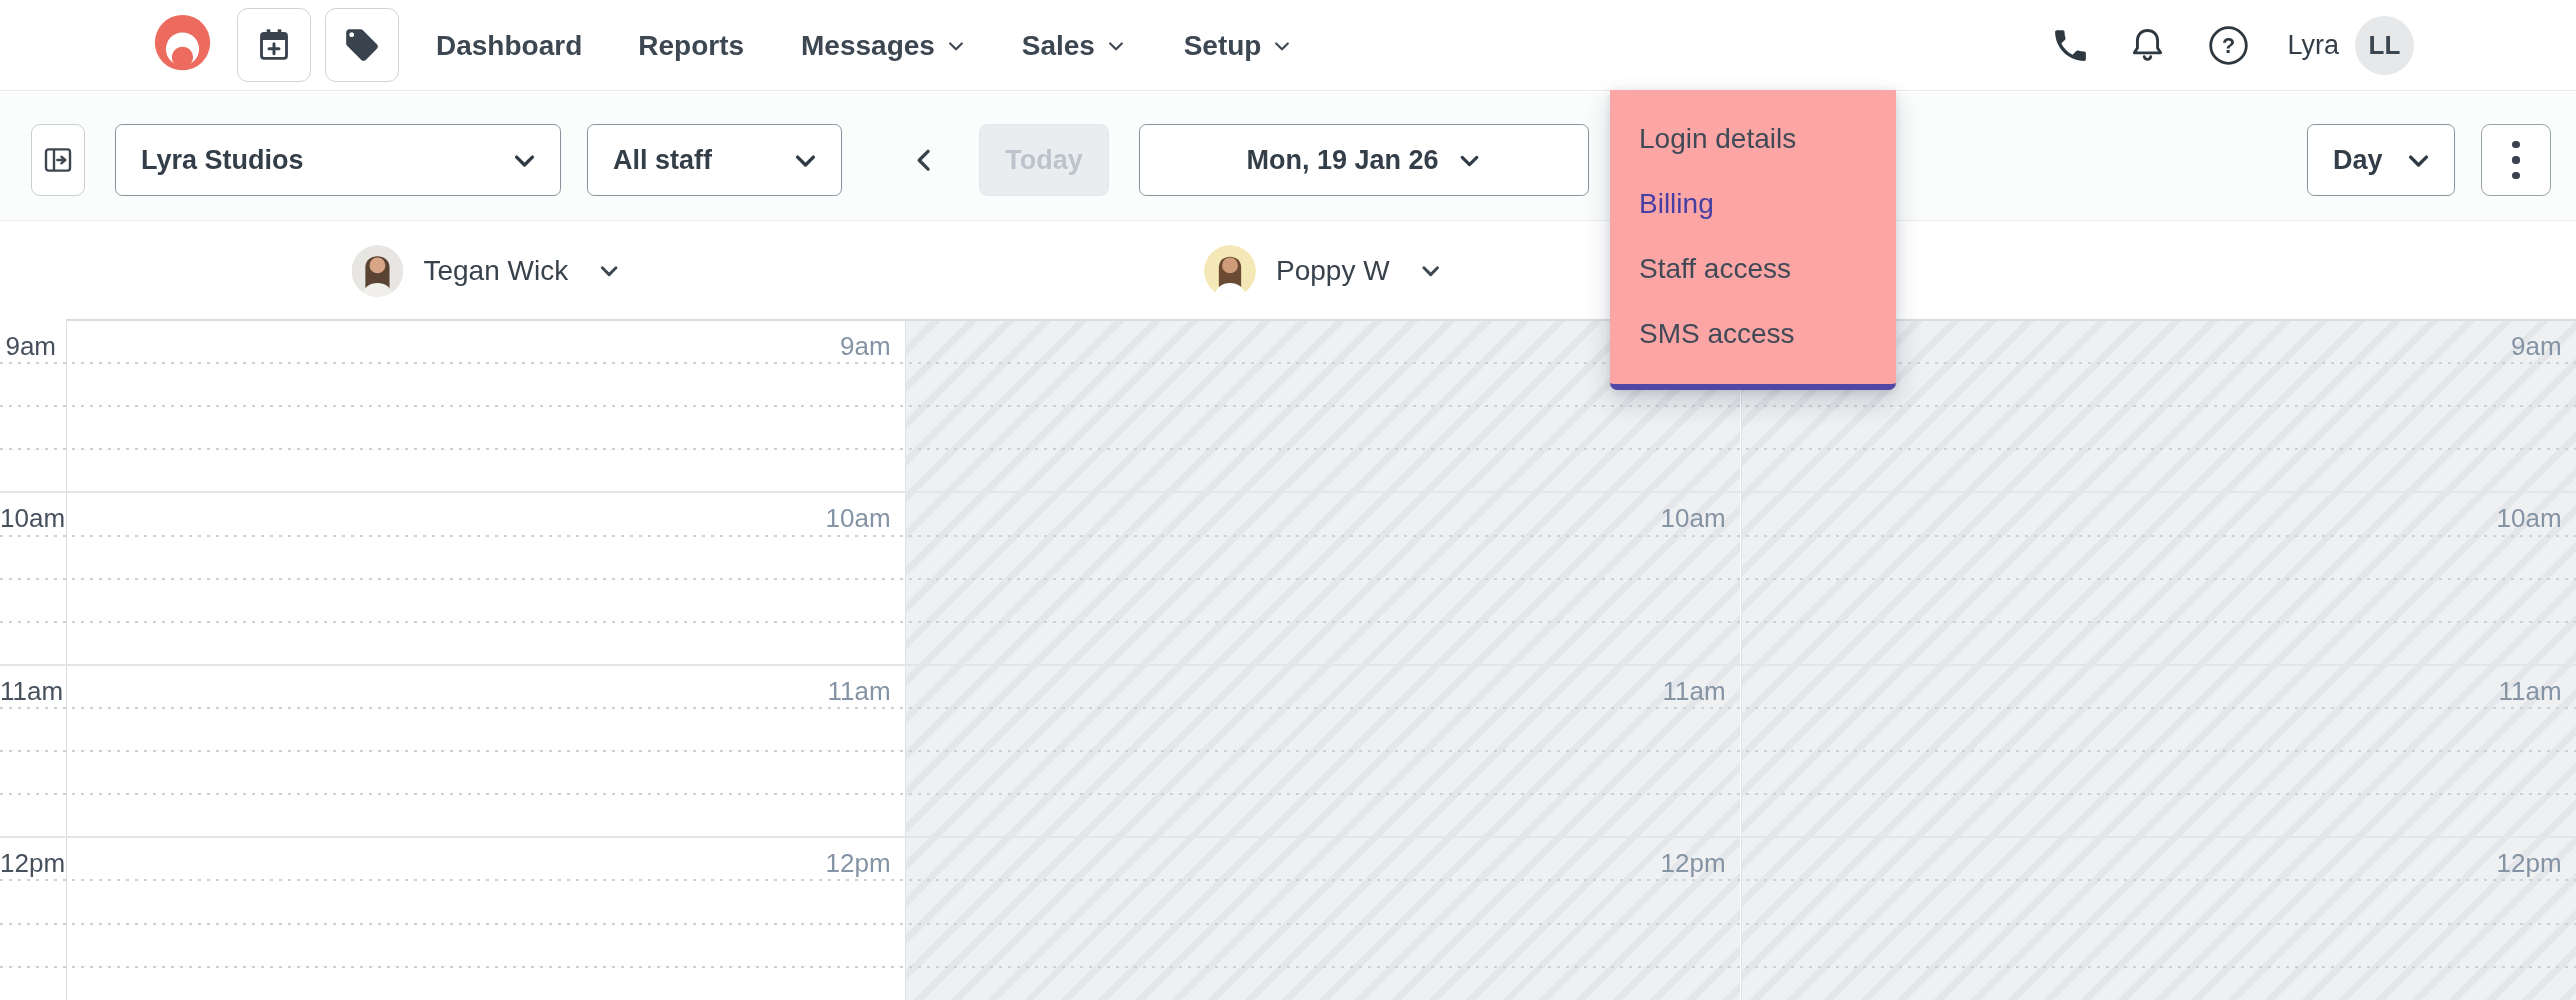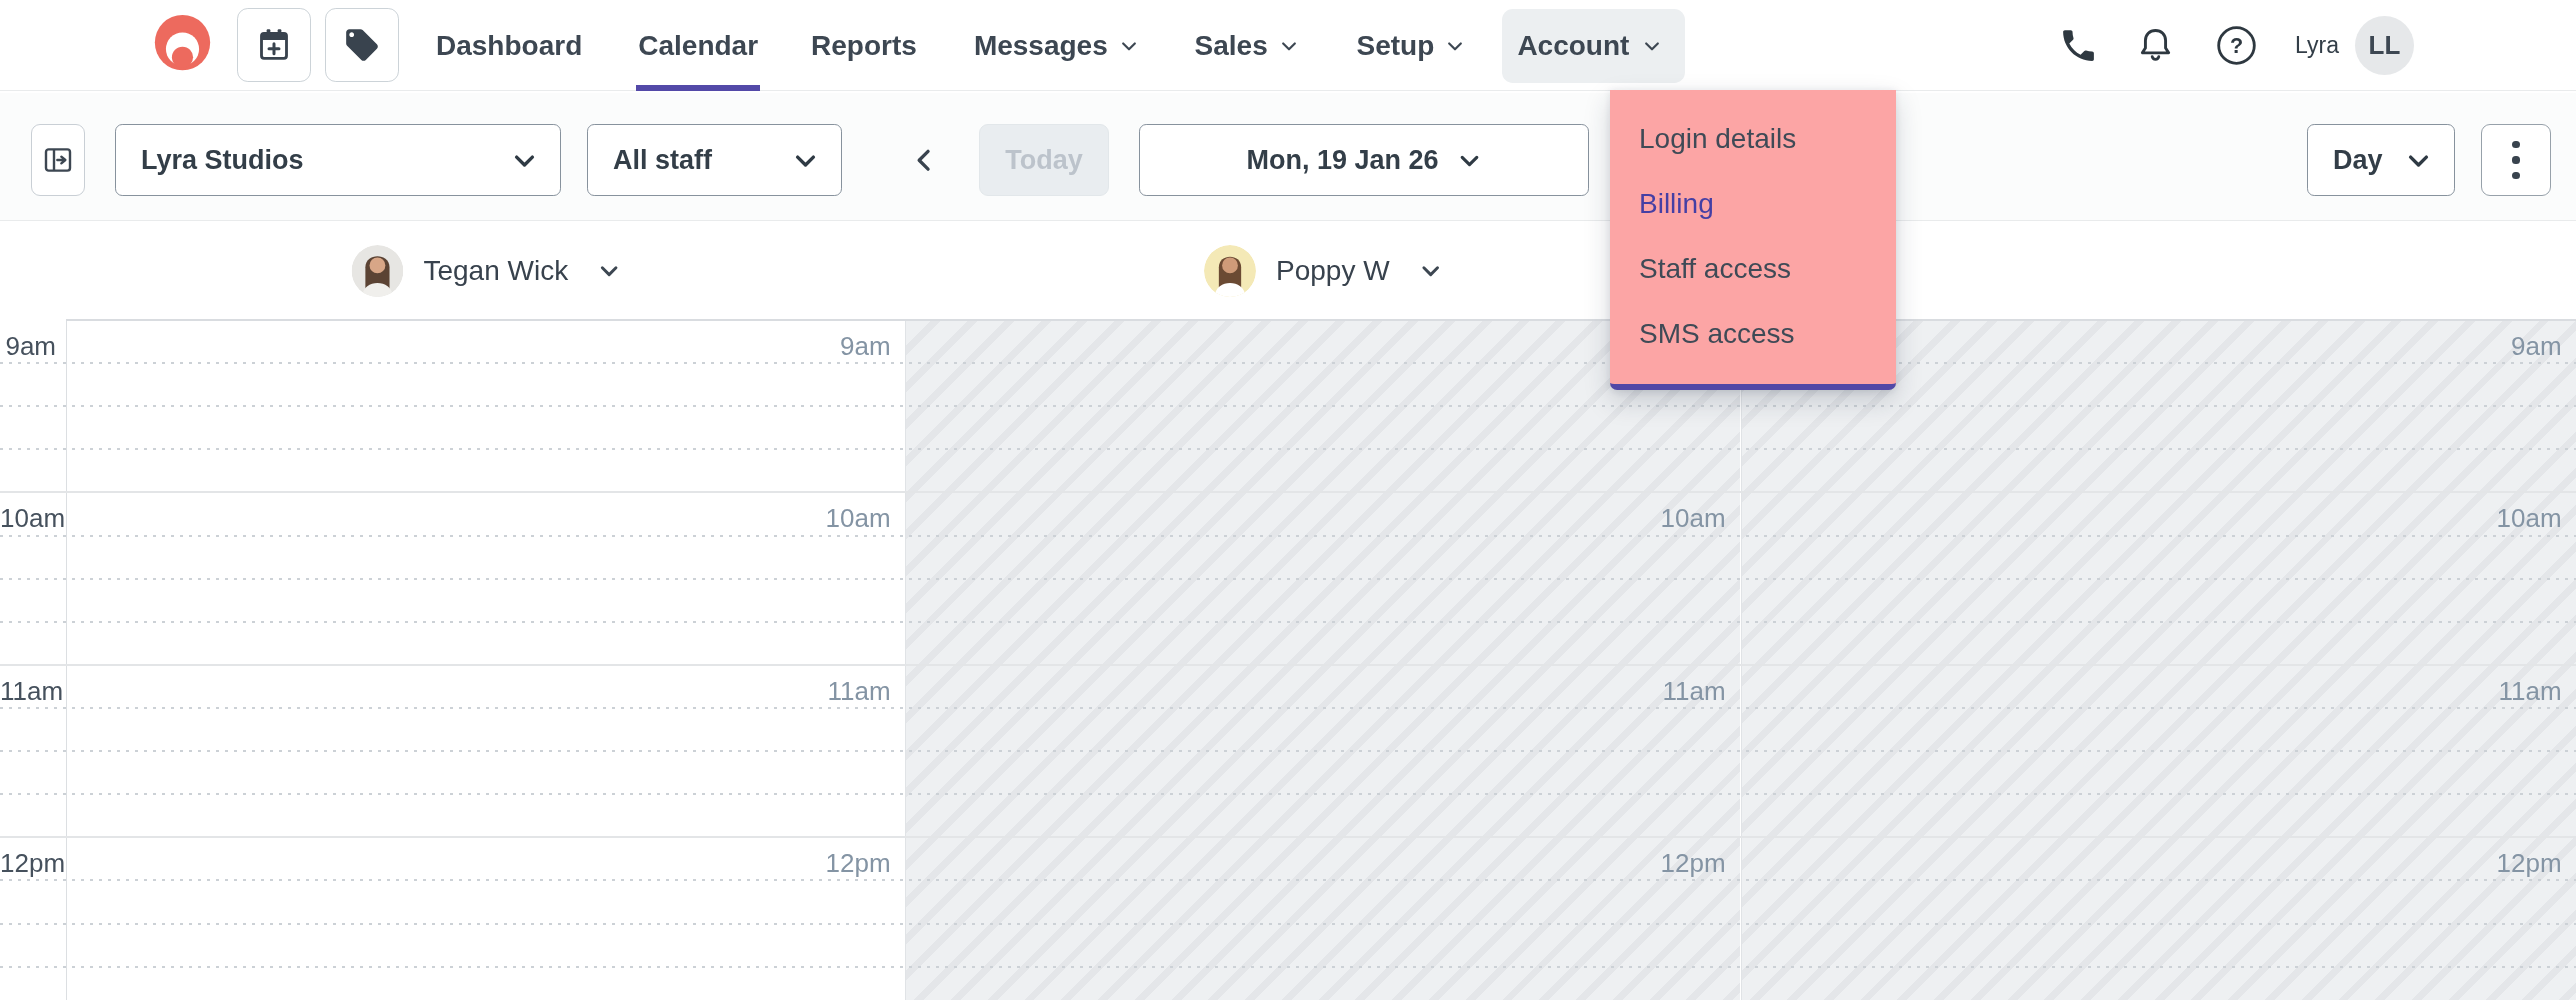--- a/index.html
+++ b/index.html
@@ -32,21 +32,21 @@
   .nav-item.active::after {
     content:""; position:absolute; left:-1.8px; right:-1.8px; bottom:0; height:6.3px; background:#5349a8;
   }
   .nav-item.account-btn {
     height:74px; align-self:center; background:#eceff1; border-radius:10.8px; padding:0 23.4px 0 15.3px; gap:12.6px;
   }
 
   .top-right { position:absolute; right:162px; top:0; height:91px; display:flex; align-items:center; }
   .tr-icon { width:45px; height:45px; display:flex; align-items:center; justify-content:center; cursor:pointer; }
   .m36 { margin-right:32px; } .m40 { margin-right:36px; } .m18 { margin-right:16px; }
-  .user-name { font-size:23px; color:#333e48; }
+  .user-name { font-size:27px; color:#333e48; }
   .avatar-initials {
     width:59px; height:59px; border-radius:50%; background:#e6e8ea; color:#3d4752;
     font-size:26px; font-weight:700; display:flex; align-items:center; justify-content:center; cursor:pointer;
   }
 
   
   .toolbar { position:absolute; left:0; top:93px; width:100%; height:128px; background:#fbfcfc; border-bottom:1.8px solid #e9ebec; z-index:10; }
   .tb { position:absolute; top:31px; height:72px; display:flex; align-items:center; }
   .tb-toggle { left:30.5px; width:54px; justify-content:center; background:#fff; border:1.8px solid #c9cfd5; border-radius:9px; cursor:pointer; }
   .tb-select, .tb-date {
@@ -139,46 +139,37 @@
     <button class="icon-btn tagbtn">
       <svg viewBox="0 0 24 24" width="38" height="38">
         <path fill="#39434e" d="M21.41 11.58l-9-9C12.05 2.22 11.55 2 11 2H4c-1.1 0-2 .9-2 2v7c0 .55.22 1.05.59 1.42l9 9c.36.36.86.58 1.41.58.55 0 1.05-.22 1.41-.59l7-7c.37-.36.59-.86.59-1.41 0-.55-.23-1.06-.59-1.42zM5.5 7C4.67 7 4 6.33 4 5.5S4.67 4 5.5 4 7 4.67 7 5.5 6.33 7 5.5 7z"></path>
       </svg>
     </button>
 
     <nav class="nav">
       <div class="nav-item gap62">
           <span>Dashboard</span>
         </div>
-      <div class="nav-item active gap59">
-          <span>Calendar</span>
-        </div>
       <div class="nav-item gap64">
           <span>Reports</span>
         </div>
       <div class="nav-item gap62">
         <span>Messages</span>
         <svg class="chev" viewBox="0 0 24 24" width="20" height="20">
             <path d="M5 9l7 7 7-7" fill="none" stroke="currentColor" stroke-width="2.6" stroke-linecap="round" stroke-linejoin="round"></path>
           </svg>
       </div>
       <div class="nav-item gap65">
         <span>Sales</span>
         <svg class="chev" viewBox="0 0 24 24" width="20" height="20">
             <path d="M5 9l7 7 7-7" fill="none" stroke="currentColor" stroke-width="2.6" stroke-linecap="round" stroke-linejoin="round"></path>
           </svg>
       </div>
       <div class="nav-item gap41">
         <span>Setup</span>
-        <svg class="chev" viewBox="0 0 24 24" width="20" height="20">
-            <path d="M5 9l7 7 7-7" fill="none" stroke="currentColor" stroke-width="2.6" stroke-linecap="round" stroke-linejoin="round"></path>
-          </svg>
-      </div>
-      <div class="nav-item account-btn">
-        <span>Account</span>
         <svg class="chev" viewBox="0 0 24 24" width="20" height="20">
             <path d="M5 9l7 7 7-7" fill="none" stroke="currentColor" stroke-width="2.6" stroke-linecap="round" stroke-linejoin="round"></path>
           </svg>
       </div>
     </nav>
 
     <div class="top-right">
       <div class="tr-icon m36">
         <svg viewBox="0 0 24 24" width="41" height="41">
           <path fill="#2e3840" d="M6.62 10.79c1.44 2.83 3.76 5.14 6.59 6.59l2.2-2.2c.27-.27.67-.36 1.02-.24 1.12.37 2.33.57 3.57.57.55 0 1 .45 1 1V20c0 .55-.45 1-1 1-9.39 0-17-7.61-17-17 0-.55.45-1 1-1h3.5c.55 0 1 .45 1 1 0 1.25.2 2.45.57 3.57.11.35.03.74-.25 1.02l-2.2 2.2z"></path>

